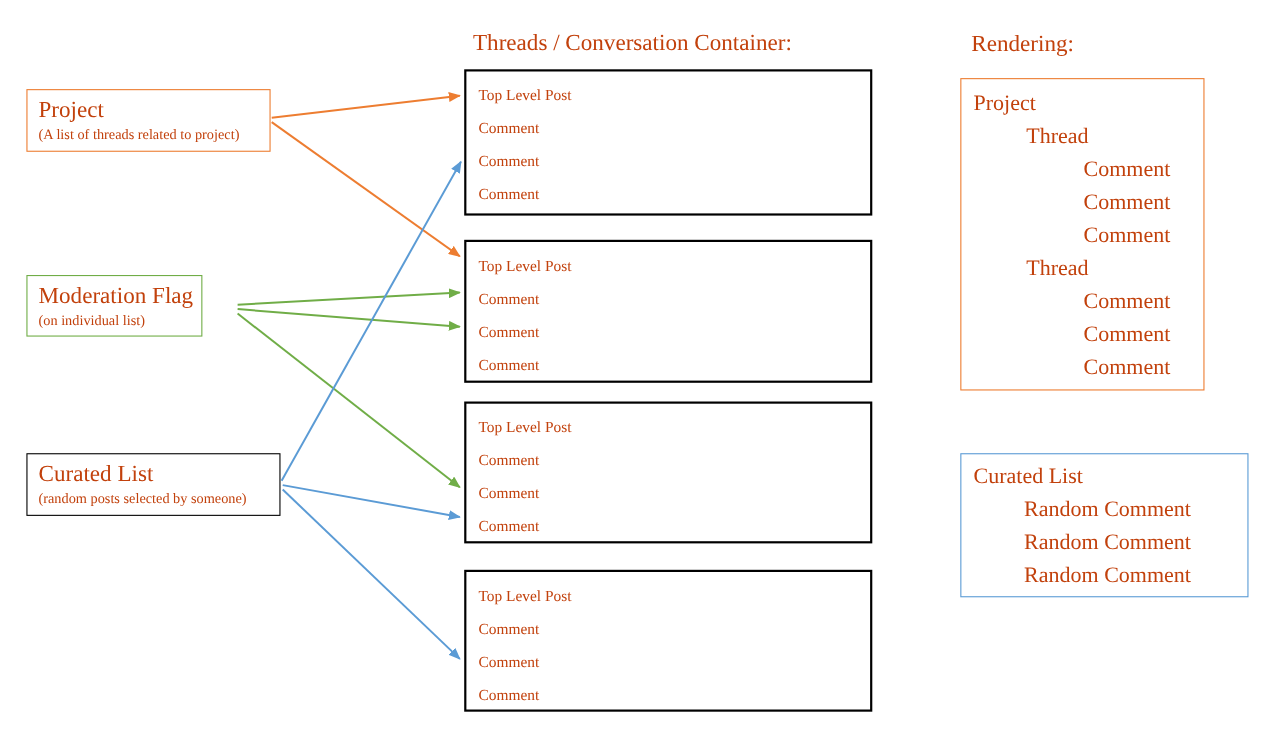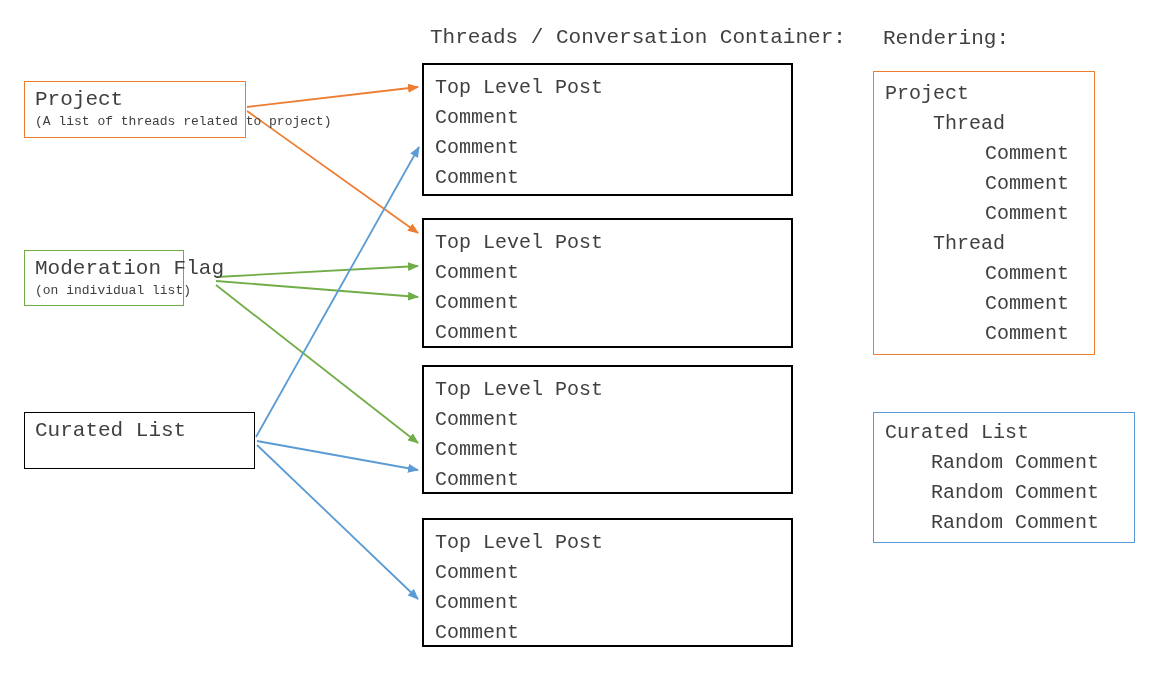--- a/index.html
+++ b/index.html
@@ -1,22 +1,22 @@
 <!DOCTYPE html>
 <html><head>
 <meta charset="utf-8">
 <style>
   html, body { margin: 0; padding: 0; background: #ffffff; }
   .stage {
     position: relative;
     width: 1162px;
     height: 676px;
     background: #ffffff;
-    font-family: Liberation Mono, monospace;
-    color: #404040;
+    font-family: Liberation Serif, serif;
+    color: #c2410c;
     overflow: hidden;
   }
   .heading {
     position: absolute;
     font-size: 21px;
     line-height: 28px;
     white-space: nowrap;
   }
   #threads-heading { left: 430px; top: 24px; }
   #rendering-heading { left: 883px; top: 25px; }
@@ -41,21 +41,21 @@
     width: 371px;
     box-sizing: border-box;
     border: 2px solid #000000;
     background: #ffffff;
     padding: 8px 0 0 11px;
   }
   #container-1 { top: 63px;  height: 133px; }
   #container-2 { top: 218px; height: 130px; }
   #container-3 { top: 365px; height: 129px; }
   #container-4 { top: 518px; height: 129px; }
-  .cline { font-size: 20px; line-height: 30px; white-space: nowrap; }
+  .cline { font-size: 14px; line-height: 30px; white-space: nowrap; }
 
   
   .render-box {
     position: absolute;
     box-sizing: border-box;
     background: #ffffff;
   }
   #render-project { left: 873px; top: 71px;  width: 222px; height: 284px; border: 1.6px solid #ED7D31; padding: 7px 0 0 11px; }
   #render-curated { left: 873px; top: 412px; width: 262px; height: 131px; border: 1.6px solid #5B9BD5; padding: 5px 0 0 11px; }
   .rline { font-size: 20px; line-height: 30px; white-space: nowrap; }
@@ -105,20 +105,21 @@
   <div class="src-box" id="project-box">
     <div class="title">Project</div>
     <div class="subtitle">(A list of threads related to project)</div>
   </div>
   <div class="src-box" id="moderation-box">
     <div class="title">Moderation Flag</div>
     <div class="subtitle">(on individual list)</div>
   </div>
   <div class="src-box" id="curated-box">
     <div class="title">Curated List</div>
+    <div class="subtitle">(random posts selected by someone)</div>
   </div>
 
   <div class="container-box" id="container-1">
     <div class="cline">Top Level Post</div>
     <div class="cline">Comment</div>
     <div class="cline">Comment</div>
     <div class="cline">Comment</div>
   </div>
   <div class="container-box" id="container-2">
     <div class="cline">Top Level Post</div>

